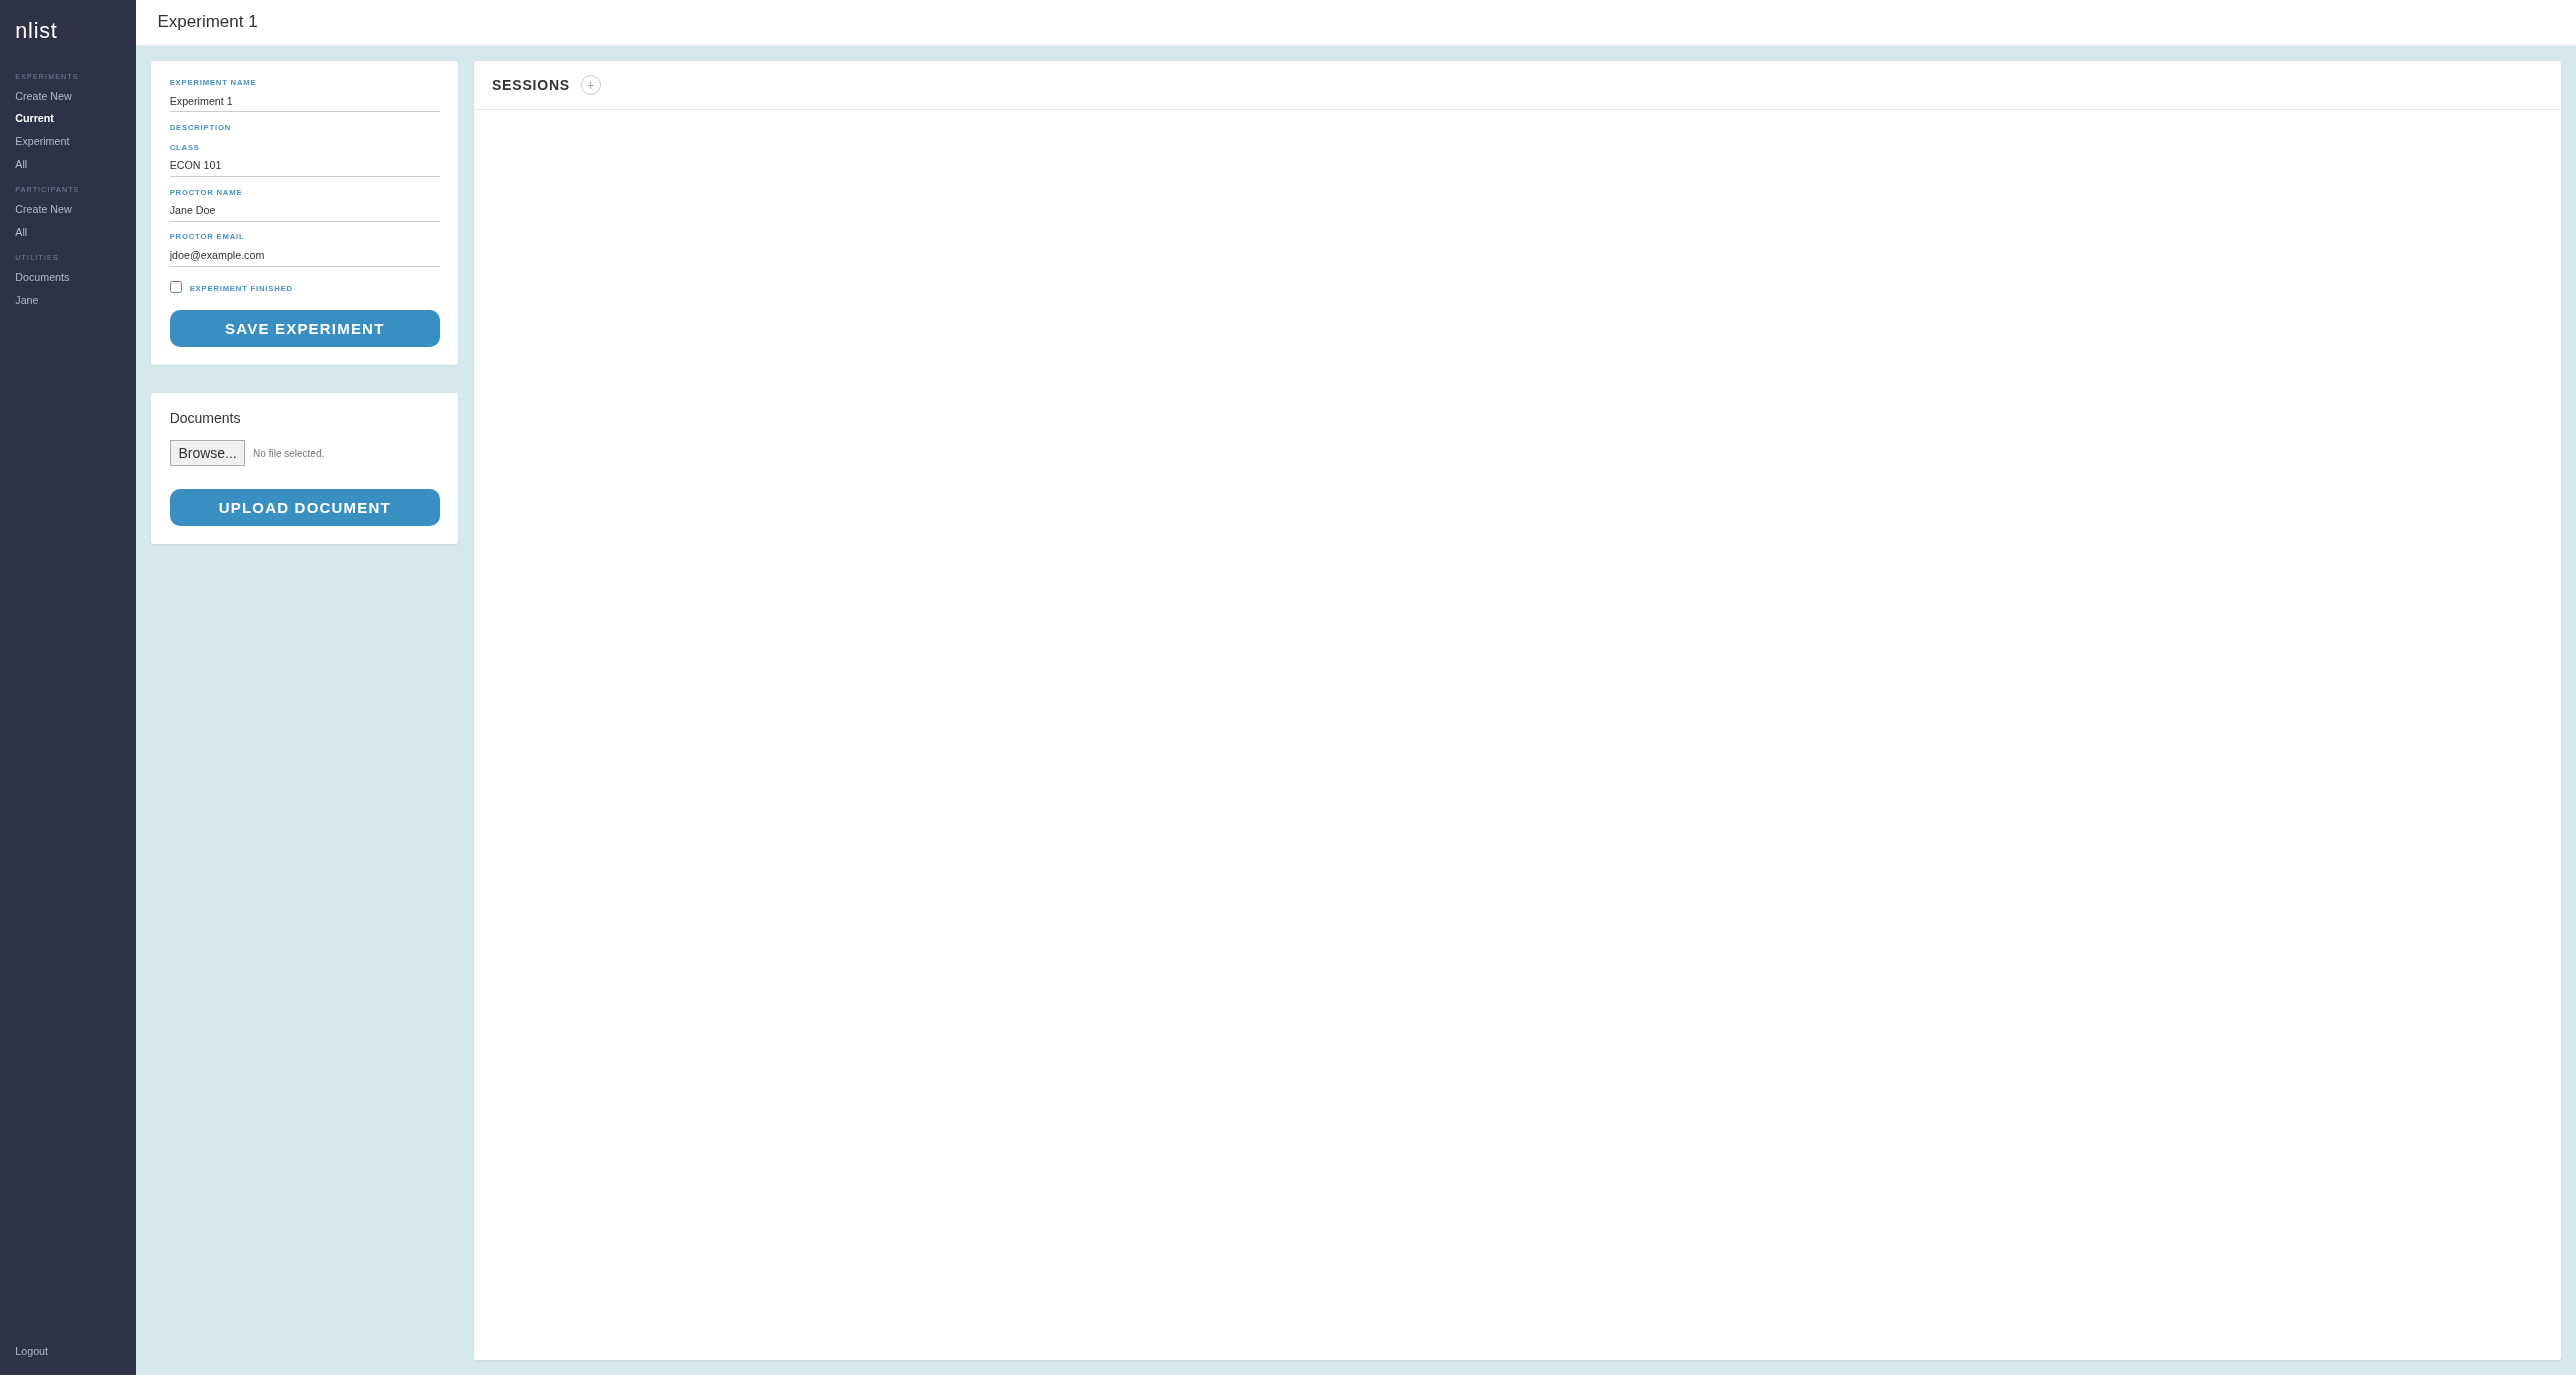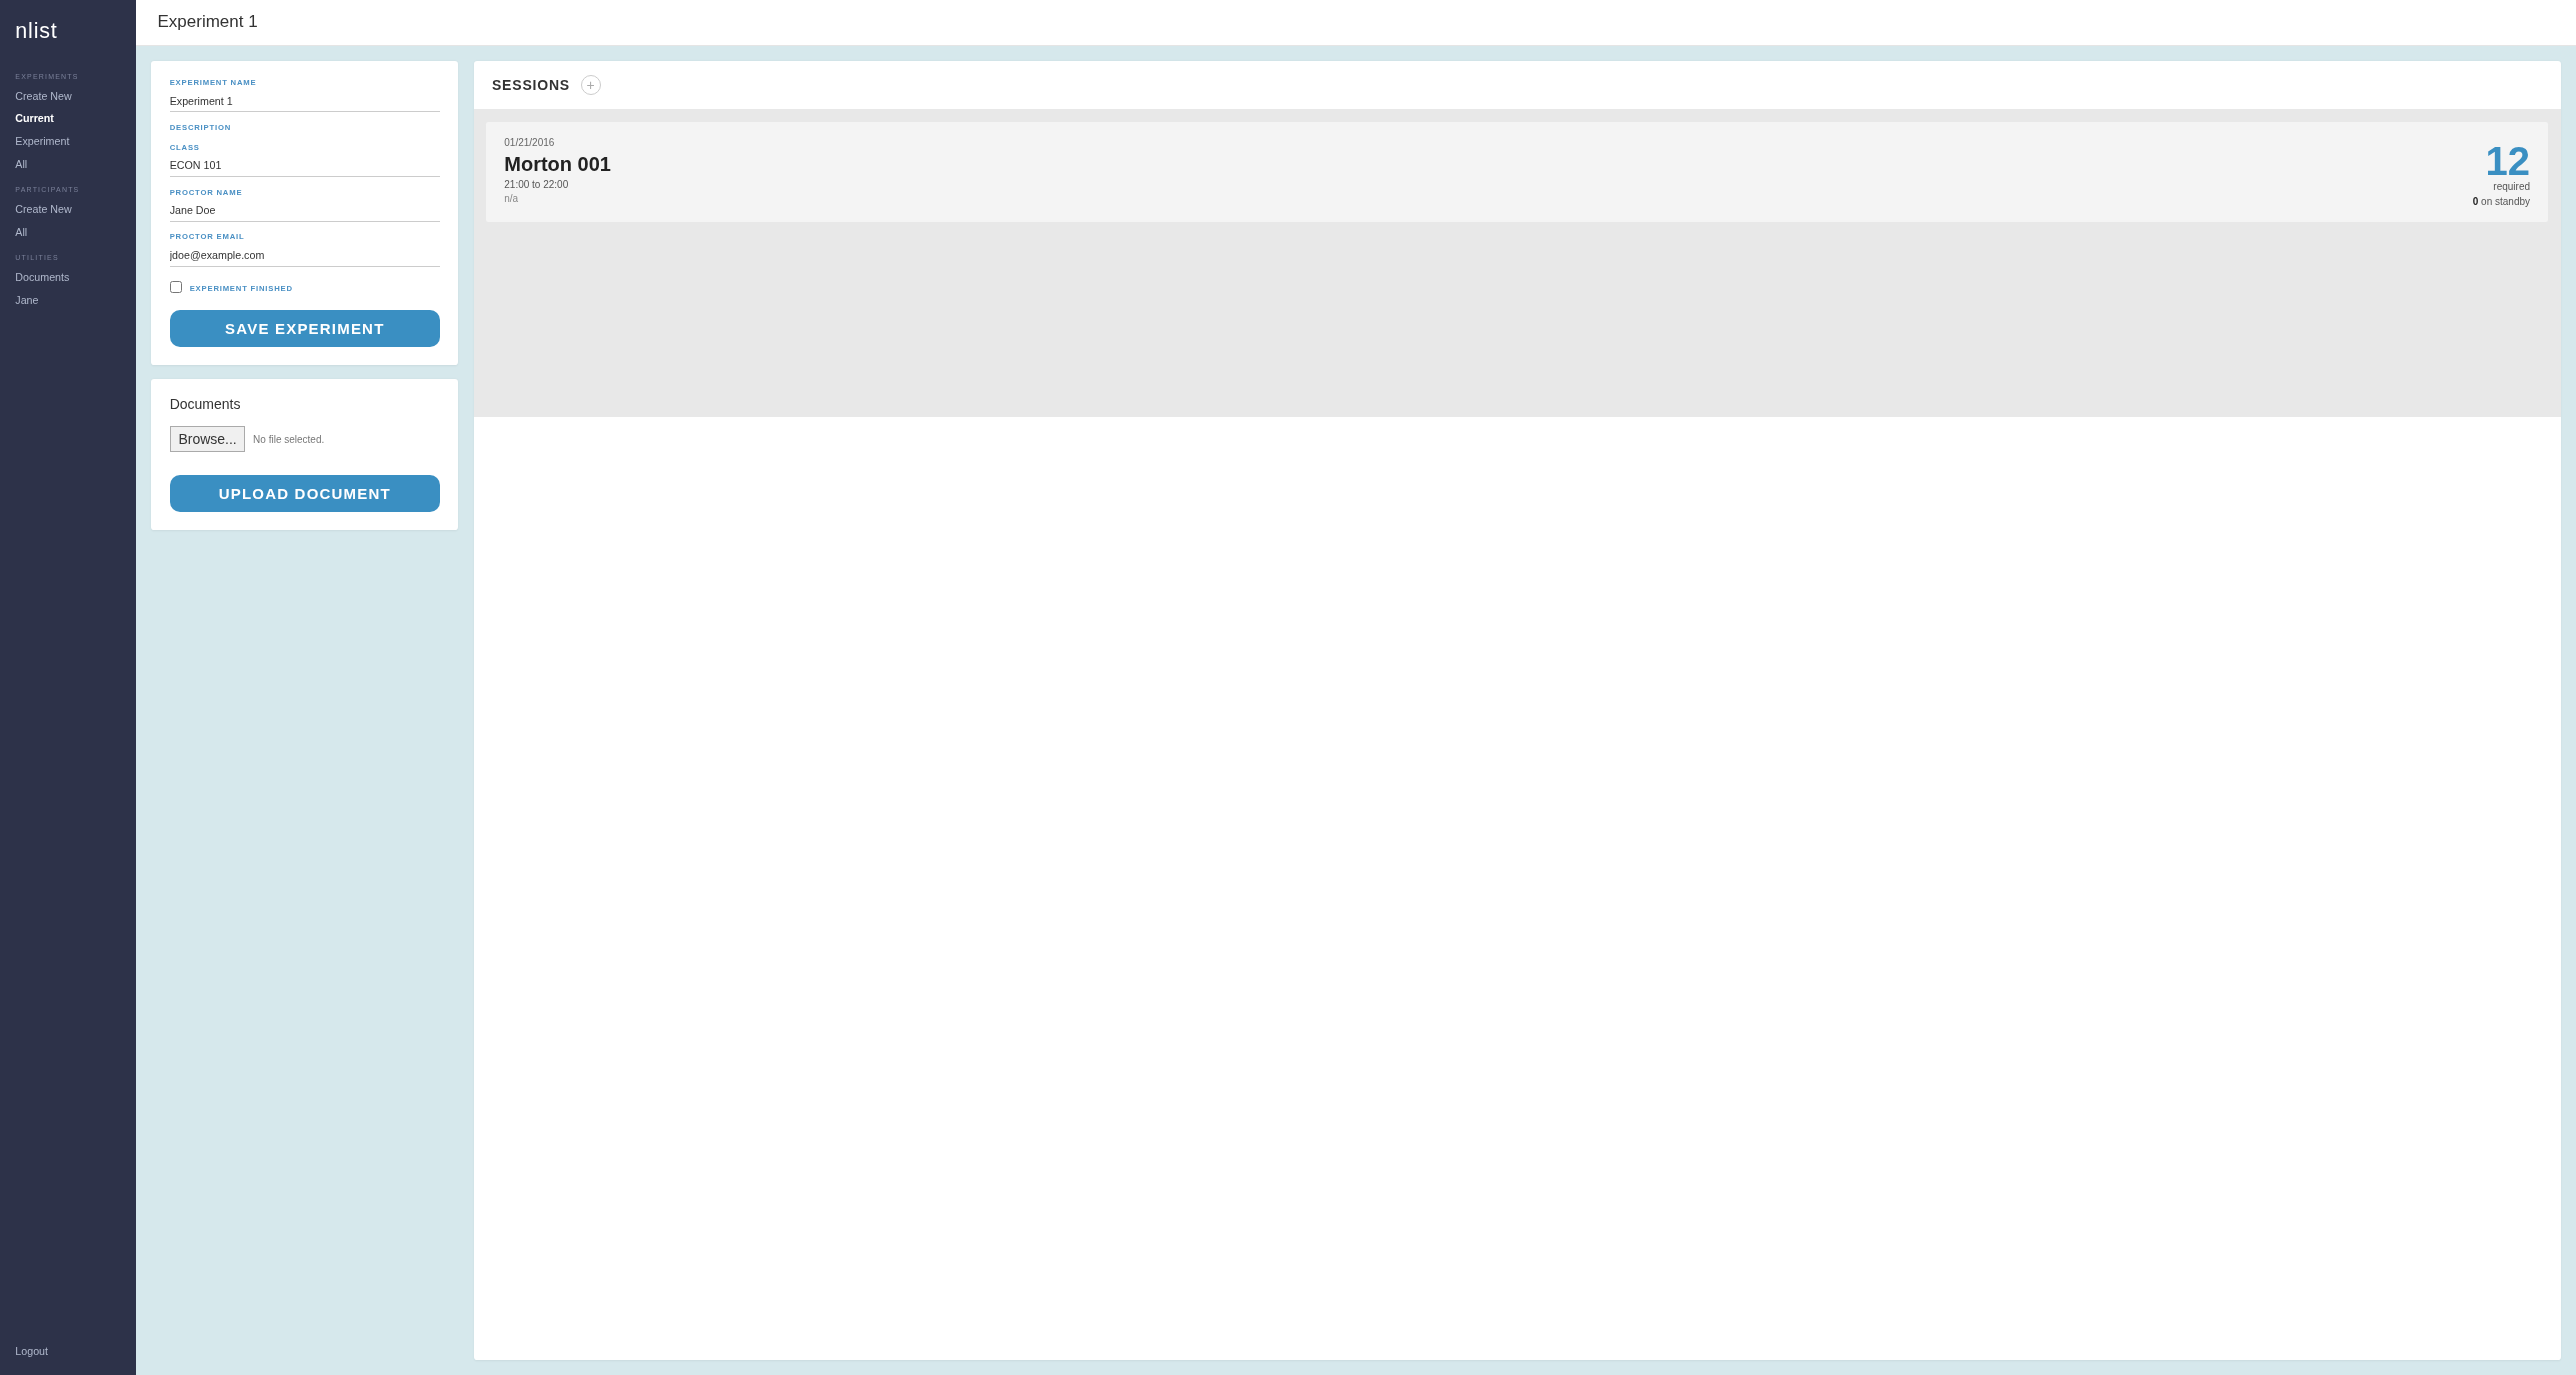--- a/index.html
+++ b/index.html
@@ -71,21 +71,21 @@
       gap: 15.3px;
       background: #d6e8ec;
     }
 
     
     #left-panel {
       width: 307px;
       min-width: 307px;
       display: flex;
       flex-direction: column;
-      gap: 14px;
+      gap: 28px;
     }
 
     .card {
       background: #fff;
       border-radius: 3.1px;
       padding: 17px 18.4px 18.4px 18.4px;
       box-shadow: 0 0.8px 2.3px rgba(0,0,0,0.06);
     }
 
     .field-label {
@@ -352,38 +352,18 @@
     <div id="right-panel">
       <div class="sessions-card">
 
         <div class="sessions-header">
           <span class="sessions-title">SESSIONS</span>
           <button class="add-session-btn">
             <span>+</span>
           </button>
         </div>
 
-        <div class="sessions-body">
-
-          <div class="session-item">
-            <div class="session-left">
-              <div class="session-date">01/21/2016</div>
-              <div class="session-name">Morton 001</div>
-              <div class="session-time">21:00 to 22:00</div>
-              <div class="session-note">n/a</div>
-            </div>
-            <div class="session-right">
-              <div class="session-count">12</div>
-              <div class="session-required-label">required</div>
-              <div class="session-standby">
-                <strong>0</strong>
-                <span>on standby</span>
-              </div>
-            </div>
-          </div>
-
-        </div>
       </div>
     </div>
 
   </div>
 </div>
 
 
 </body></html>

